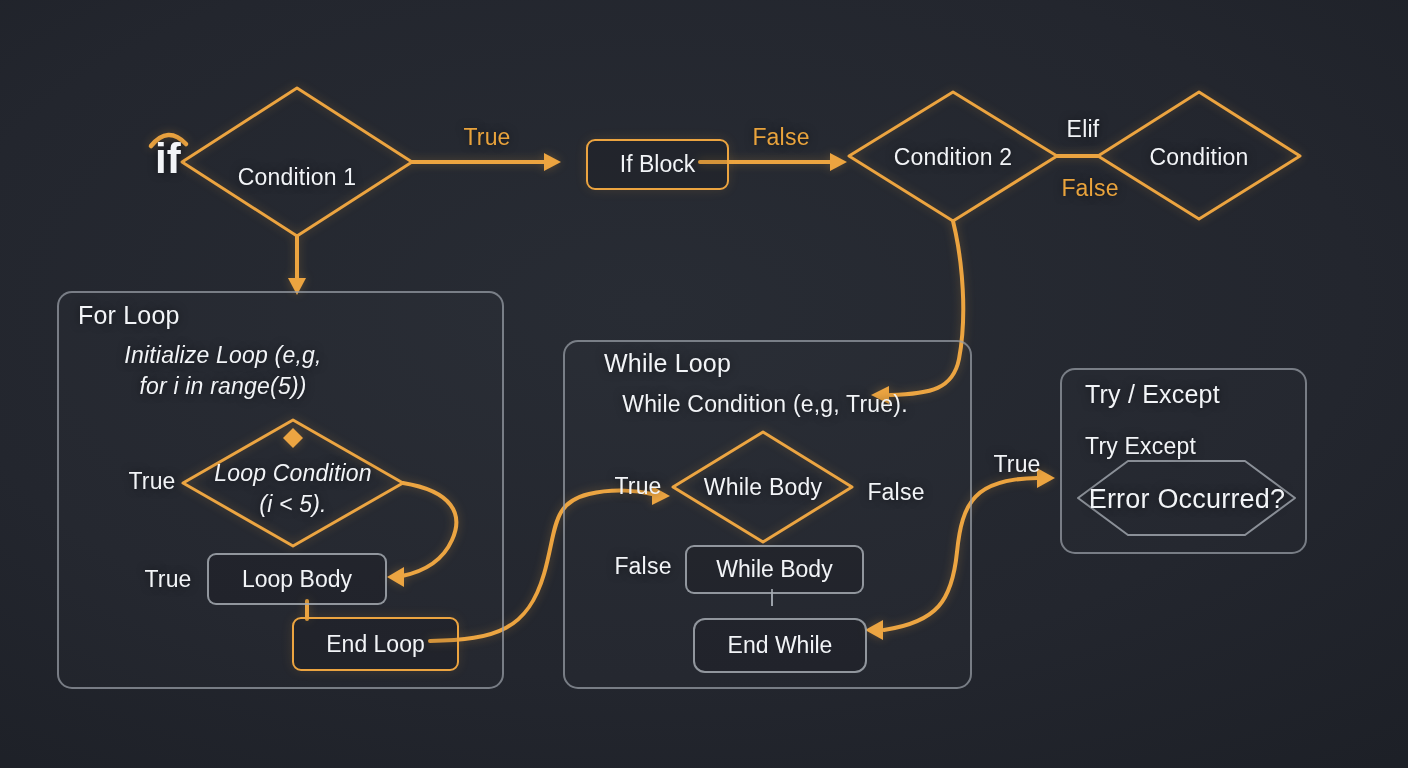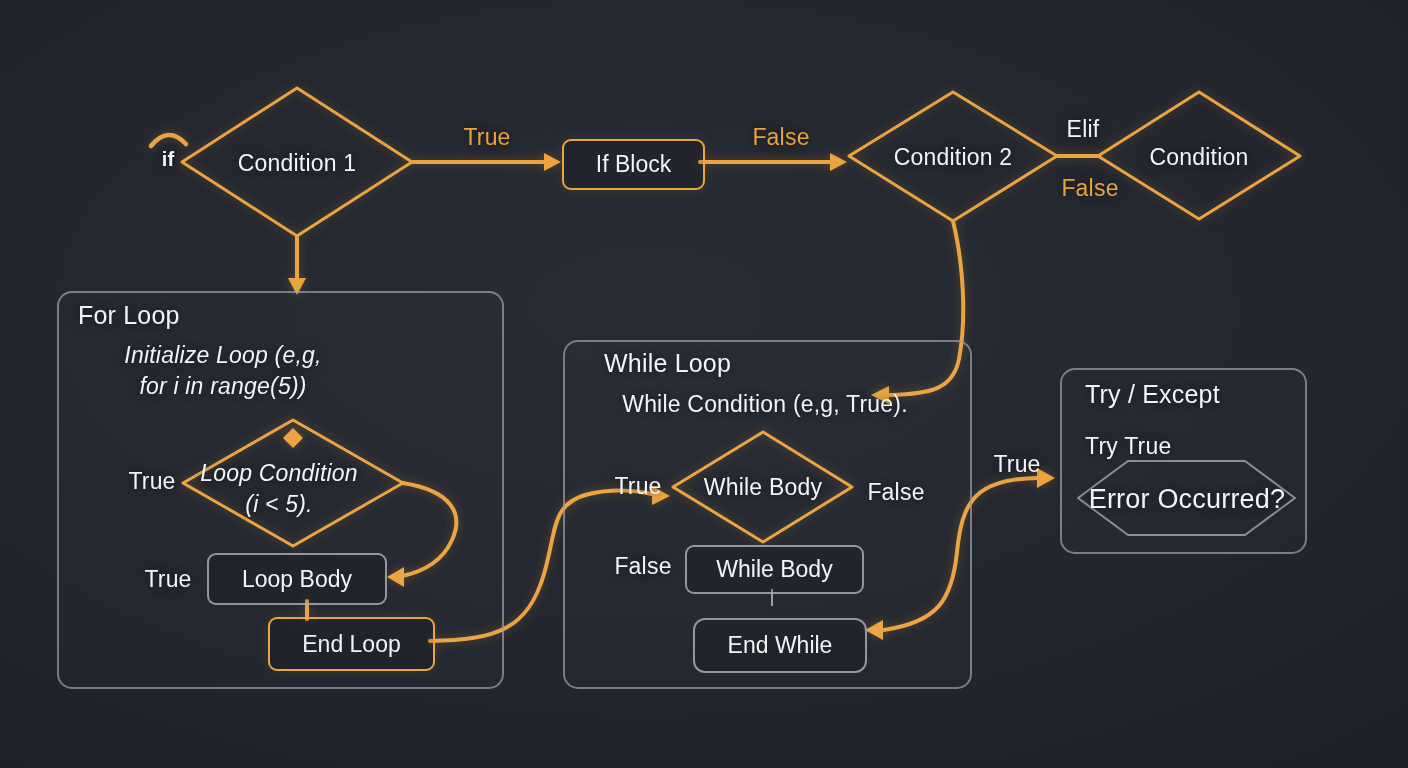--- a/index.html
+++ b/index.html
@@ -20,29 +20,29 @@
 
   .panel{
     position:absolute;border:2px solid rgba(154,160,168,.72);border-radius:15px;
     background:rgba(255,255,255,.012);
   }
   .node{
     position:absolute;display:flex;align-items:center;justify-content:center;
     border-radius:9px;font-size:23px;white-space:nowrap;
     background:rgba(0,0,0,.10);
   }
-  .node.orange{border:2.5px solid var(--orange,#ECA440);box-shadow:0 0 12px rgba(233,164,62,.14);}
+  .node.orange{border:2.5px solid var(--orange,#ECA440);box-shadow:0 0 12px rgba(233,164,62,.14);margin-left:24px;}
   .node.gray{border:2px solid rgba(165,170,178,.85);}
 
   .label{position:absolute;transform:translate(-50%,-50%);white-space:nowrap;font-size:23px;letter-spacing:.2px;text-shadow:0 0 8px rgba(0,0,0,.5);}
   .label.left{transform:none;}
   .label.center-text{text-align:center;font-style:italic;}
   .orange-text{color:var(--orange_text,#E9A33C);}
   .title{font-size:25px;}
-  .if-kw{font-size:20px;font-weight:600;}
+  .if-kw{font-size:42px;font-weight:600;}
   .two-line{line-height:31px;}
 </style>
 </head>
 <body>
 
 <div class="stage">
 
   <svg class="wires" viewBox="0 0 1408 768">
     <g class="glow-orange">
 
@@ -103,45 +103,45 @@
     <span>Loop Body</span>
   </div>
   <div class="node gray" style="left:685px;top:545px;width:175px;height:45px;">
     <span>While Body</span>
   </div>
   <div class="node gray" style="left:693px;top:618px;width:170px;height:51px;border-radius:12px;">
     <span>End While</span>
   </div>
 
   <div class="label if-kw" style="left:168px;top:159px;">if</div>
-  <div class="label" style="left:297px;top:163px;">Condition 1</div>
+  <div class="label" style="left:297px;top:177px;">Condition 1</div>
   <div class="label orange-text" style="left:487px;top:137px;">True</div>
   <div class="label orange-text" style="left:781px;top:137px;">False</div>
   <div class="label" style="left:953px;top:157px;">Condition 2</div>
   <div class="label" style="left:1083px;top:129px;">Elif</div>
   <div class="label orange-text" style="left:1090px;top:188px;">False</div>
   <div class="label" style="left:1199px;top:157px;text-align:center;">Condition</div>
 
   <div class="label left title" style="left:78px;top:301px;">For Loop</div>
   <div class="label center-text two-line" style="left:223px;top:371px;">
     <span>Initialize Loop (e,g,</span><br>
     <span>for i in range(5))</span>
   </div>
-  <div class="label center-text two-line" style="left:279px;top:489px;">
+  <div class="label center-text two-line" style="left:293px;top:489px;">
     <span>Loop Condition</span><br>
     <span>(i &lt; 5).</span>
   </div>
   <div class="label" style="left:152px;top:481px;">True</div>
   <div class="label" style="left:168px;top:579px;">True</div>
 
   <div class="label left title" style="left:576px;top:349px;margin-left:28px;">While Loop</div>
   <div class="label" style="left:765px;top:404px;">While Condition (e,g, True).</div>
   <div class="label" style="left:763px;top:487px;">While Body</div>
   <div class="label" style="left:638px;top:486px;">True</div>
   <div class="label" style="left:896px;top:492px;">False</div>
   <div class="label" style="left:643px;top:566px;">False</div>
 
   <div class="label" style="left:1017px;top:464px;">True</div>
   <div class="label left title" style="left:1085px;top:380px;">Try / Except</div>
-  <div class="label left" style="left:1085px;top:433px;">Try True</div>
+  <div class="label left" style="left:1085px;top:433px;">Try Except</div>
   <div class="label" style="left:1187px;top:499px;font-size:27px;">Error Occurred?</div>
 
 </div>
 
 </body></html>

